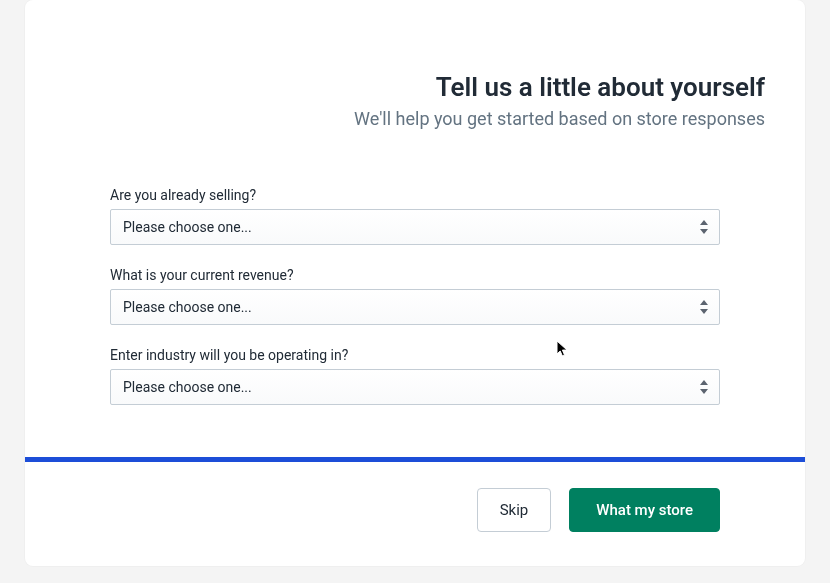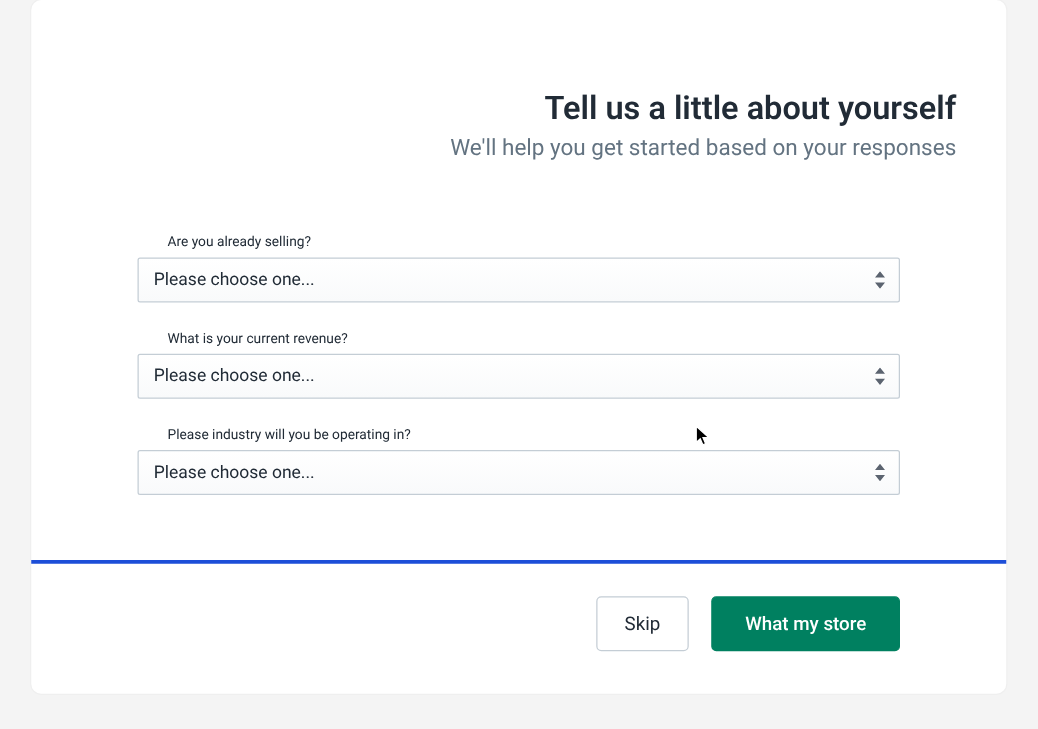--- a/index.html
+++ b/index.html
@@ -35,24 +35,23 @@
       font-weight: 400;
     }
     .form {
       padding: 58px 85px 30px 85px;
     }
     .field {
       margin-bottom: 22px;
     }
     .label {
       display: block;
-      font-size: 11px;
+      font-size: 14px;
       color: #212b36;
       margin-bottom: 6px;
-      margin-left: 24px;
     }
     .select {
       position: relative;
       width: 100%;
       height: 36px;
       border: 1px solid #c4cdd5;
       border-radius: 2px;
       background: linear-gradient(to bottom, #ffffff, #f9fafb);
       padding: 0 34px 0 12px;
       display: flex;
@@ -66,21 +65,21 @@
       position: absolute;
       right: 10px;
       top: 50%;
       transform: translateY(-50%);
       width: 10px;
       height: 14px;
       display: block;
     }
     .select-sort svg { display: block; }
     .footer {
-      border-top: 3px solid #1d4ed8;
+      border-top: 5px solid #1d4ed8;
       padding: 26px 85px 34px 85px;
       display: flex;
       justify-content: flex-end;
       gap: 18px;
     }
     .btn {
       height: 44px;
       padding: 0 22px;
       border-radius: 4px;
       font-size: 15px;
@@ -112,21 +111,21 @@
     }
   </style>
 </head>
 <body>
 
 <div class="page">
   <div class="card">
 
     <div class="header">
       <h1 class="title">Tell us a little about yourself</h1>
-      <p class="subtitle">We'll help you get started based on your responses</p>
+      <p class="subtitle">We'll help you get started based on store responses</p>
     </div>
 
     <div class="form">
 
       <div class="field">
         <label class="label">Are you already selling?</label>
         <div class="select">
           <span>Please choose one...</span>
           <span class="select-sort">
             <svg width="10" height="14" viewBox="0 0 10 14">
@@ -142,21 +141,21 @@
           <span>Please choose one...</span>
           <span class="select-sort">
             <svg width="10" height="14" viewBox="0 0 10 14">
                 <path d="M5 0 L9 5 L1 5 Z M5 14 L1 9 L9 9 Z" fill="#5c6470"></path>
               </svg>
           </span>
         </div>
       </div>
 
       <div class="field">
-        <label class="label">Please industry will you be operating in?</label>
+        <label class="label">Enter industry will you be operating in?</label>
         <div class="select">
           <span>Please choose one...</span>
           <span class="select-sort">
             <svg width="10" height="14" viewBox="0 0 10 14">
                 <path d="M5 0 L9 5 L1 5 Z M5 14 L1 9 L9 9 Z" fill="#5c6470"></path>
               </svg>
           </span>
         </div>
       </div>
 

